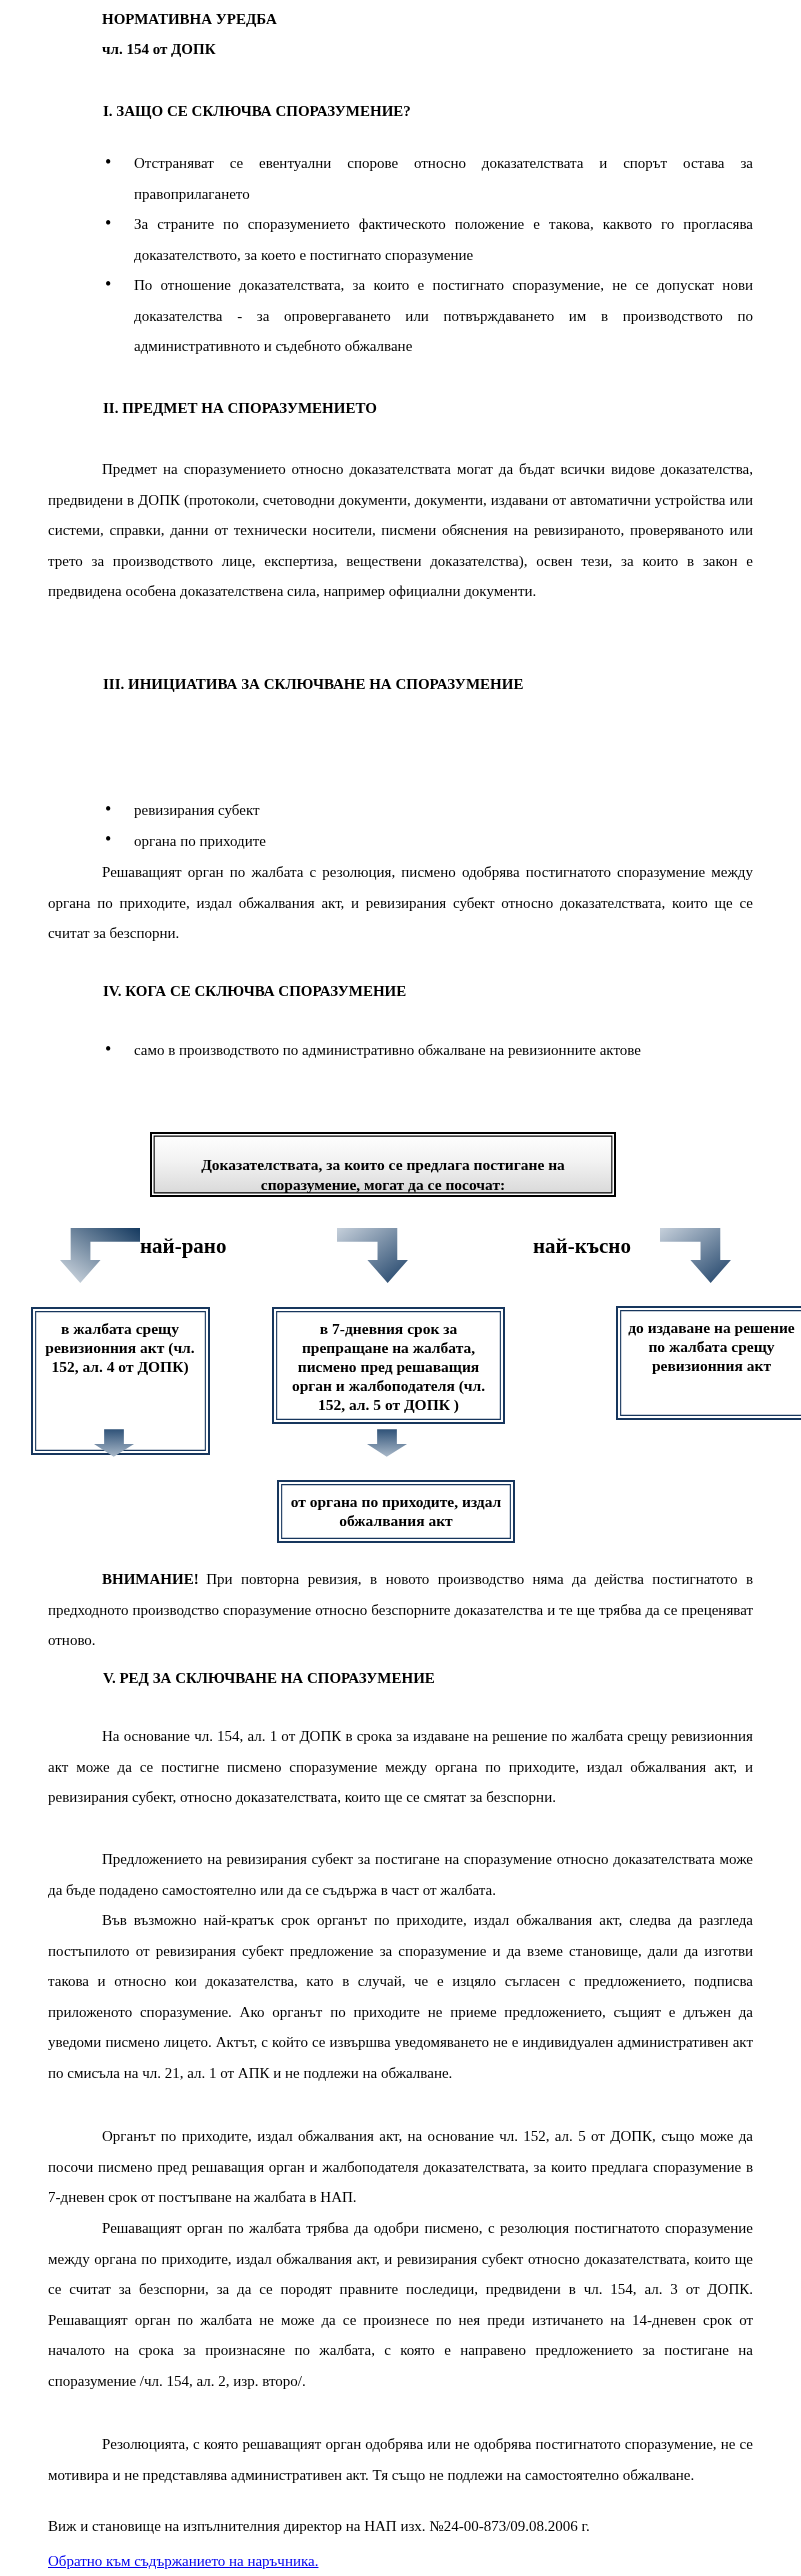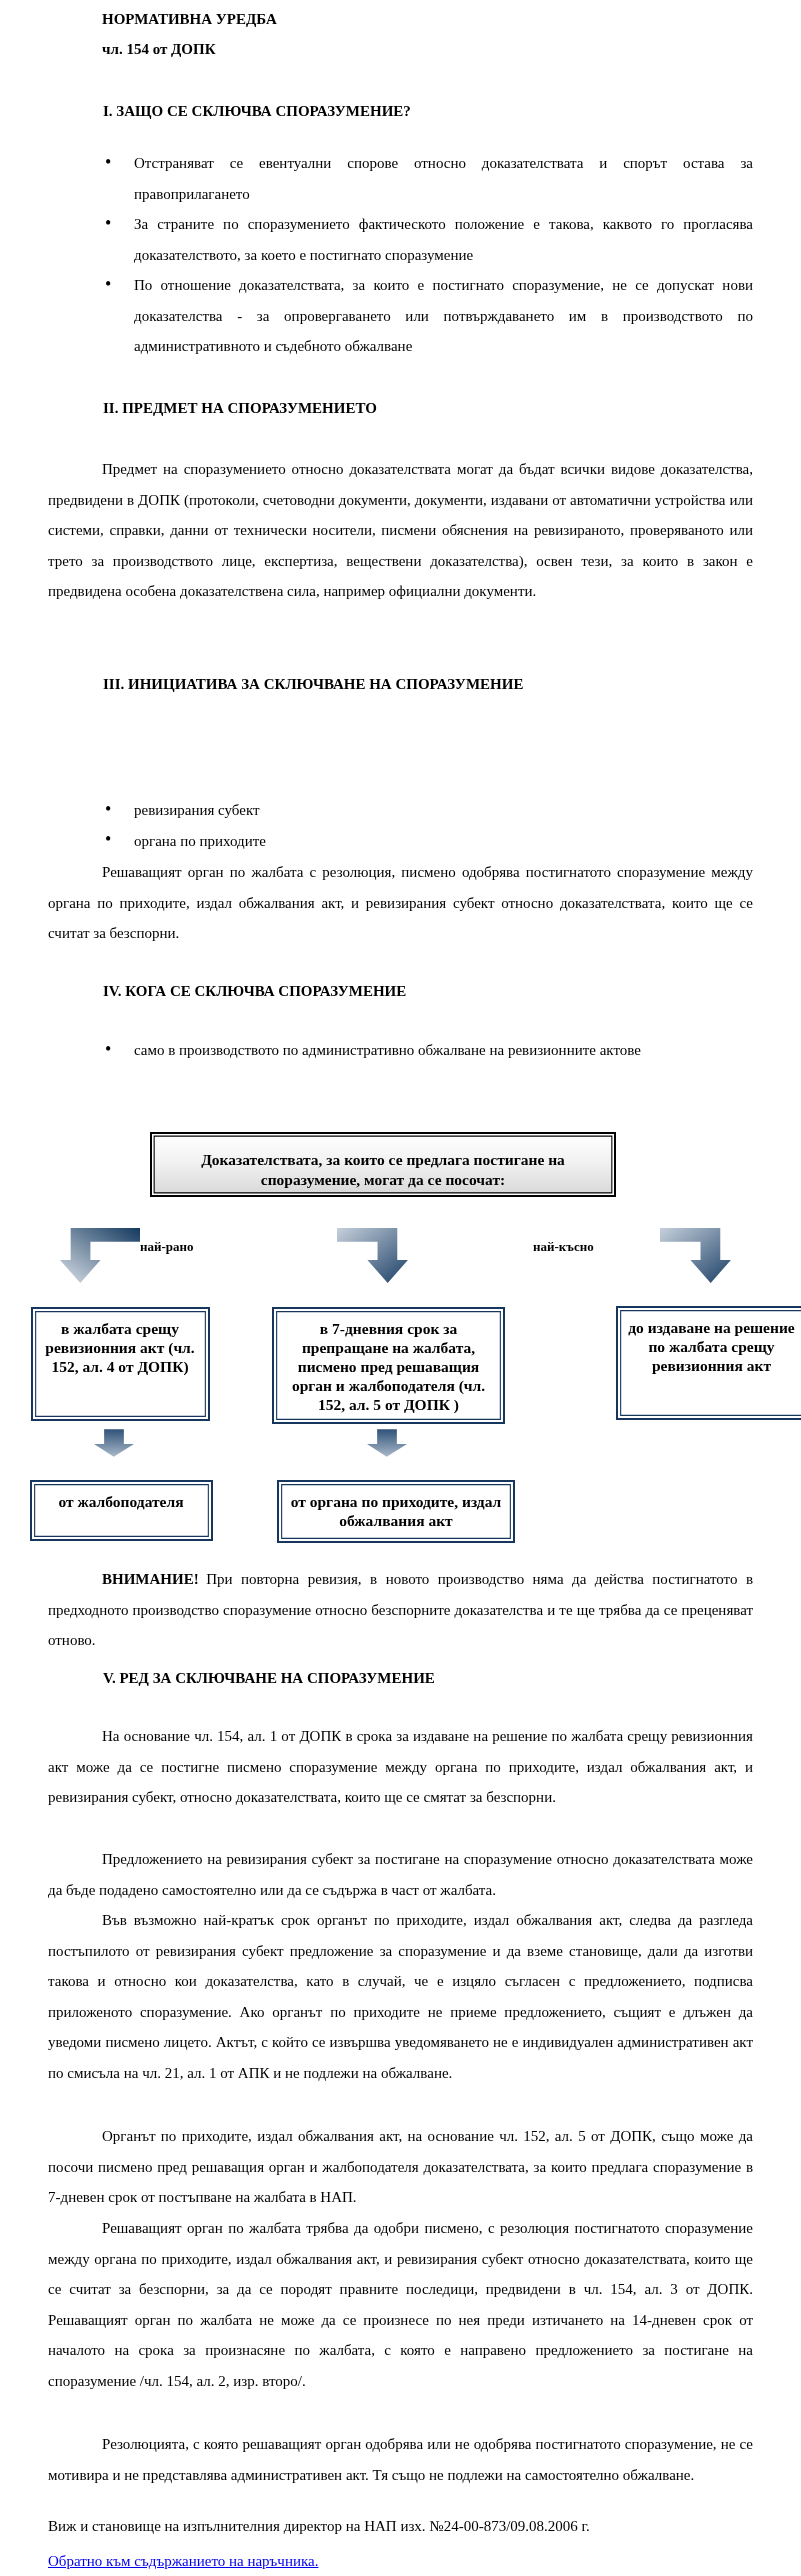--- a/index.html
+++ b/index.html
@@ -33,36 +33,36 @@
   }
 
   
   .diagram{left:0;top:1117px;width:801px;height:431px;}
   .d-titlebox{
     position:absolute;left:150px;top:15px;width:466px;height:65px;
     border:2.1px solid #000;
     box-shadow:inset 0 0 0 1.6px #ffffff, inset 0 0 0 2.7px #000000;
     background:linear-gradient(180deg,#ffffff 0%,#f2f2f2 45%,#d8d8d8 100%);
     box-sizing:border-box;
-    display:flex;align-items:center;justify-content:center;
+    display:flex;align-items:flex-end;justify-content:center;
     padding:10.7px 32px 0 32px;
     text-align:center;font-weight:bold;font-size:15.5px;line-height:20px;
   }
   .d-label{
     position:absolute;top:119px;
-    font-weight:bold;font-size:13px;line-height:21.4px;white-space:nowrap;
+    font-weight:bold;font-size:21px;line-height:21.4px;white-space:nowrap;
   }
   .navybox{
     position:absolute;box-sizing:border-box;background:#fff;
     border:2.1px solid #17365d;
     box-shadow:inset 0 0 0 2.1px #ffffff, inset 0 0 0 3.2px #17365d;
     text-align:center;font-weight:bold;font-size:15.5px;line-height:19px;
     padding:9.6px 7.5px 0 7.5px;
   }
-  .bw1{left:30.5px; top:190px;width:179px;height:114px;}
+  .bw1{left:30.5px; top:190px;width:179px;height:148px;}
   .bw2{left:272px;top:190px;width:233px;height:117px;}
   .bw3{left:616px;top:189px;width:191px;height:114px;}
   .bo1{left:29.5px; top:363px;width:183px;height:61px;}
   .bo2{left:277px;top:363px;width:238px;height:63px;}
   .arrow-svg{position:absolute;display:block;}
 </style>
 </head>
 <body>
 
 <div class="page">
@@ -172,23 +172,20 @@
     <svg class="arrow-svg" style="left:367px;top:312px;" width="40" height="28" viewBox="0 0 75 52">
       <defs>
         <linearGradient id="gradS2" x1="0" y1="0" x2="0" y2="1">
           <stop offset="0" stop-color="#2f5278"></stop>
           <stop offset="1" stop-color="#aab9c9"></stop>
         </linearGradient>
       </defs>
       <polygon points="19,0 56,0 56,28 75,28 37,52 0,28 19,28" fill="url(#gradS2)"></polygon>
     </svg>
 
-    <div class="navybox bo1">
-      <span>от жалбоподателя</span>
-    </div>
     <div class="navybox bo2">
       <span>от органа по приходите, издал обжалвания акт</span>
     </div>
   </div>
 
   <p class="abs para" style="top:1564px;">
     <span class="attn-label">ВНИМАНИЕ!</span><span>При повторна ревизия, в новото производство няма да действа постигнатото в предходното производство споразумение относно безспорните доказателства и те ще трябва да се преценяват отново.</span>
   </p>
 
   <h2 class="abs heading" style="top:1662px;">V. РЕД ЗА СКЛЮЧВАНЕ НА СПОРАЗУМЕНИЕ</h2>

